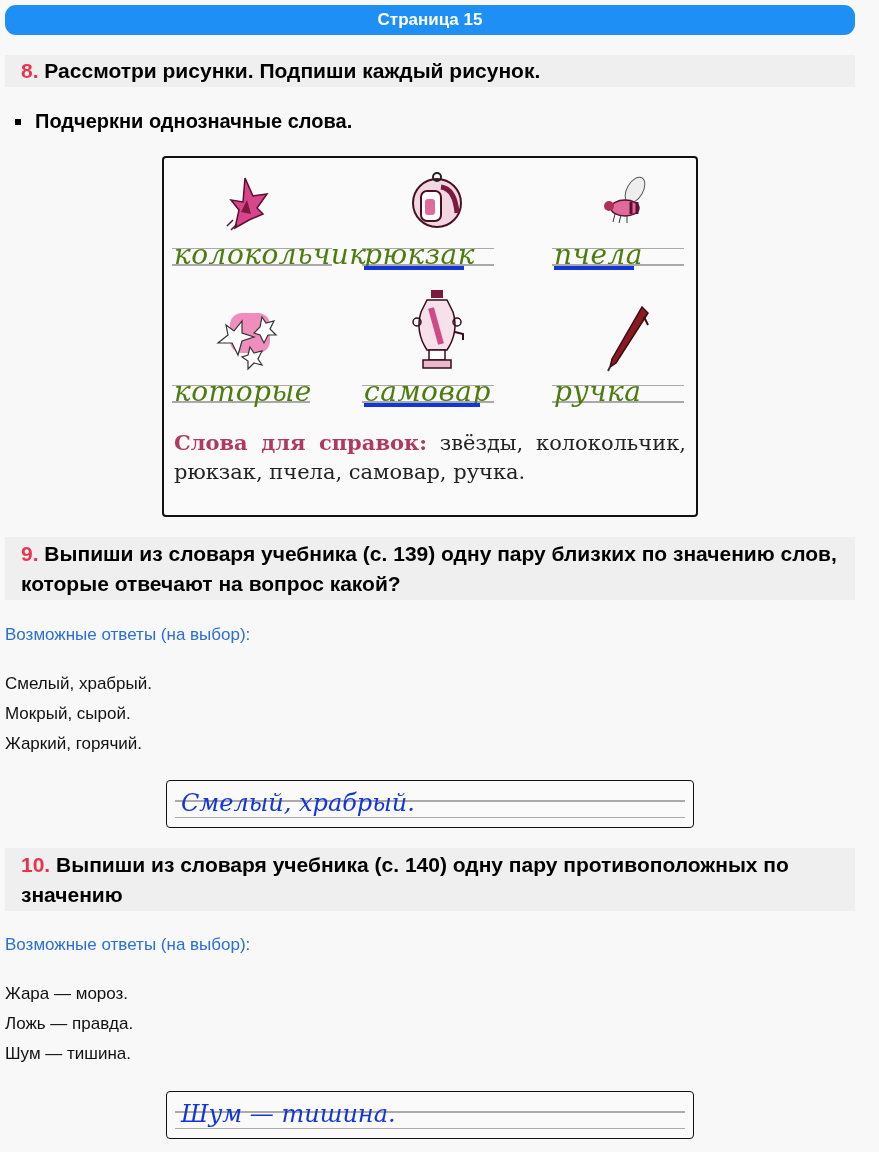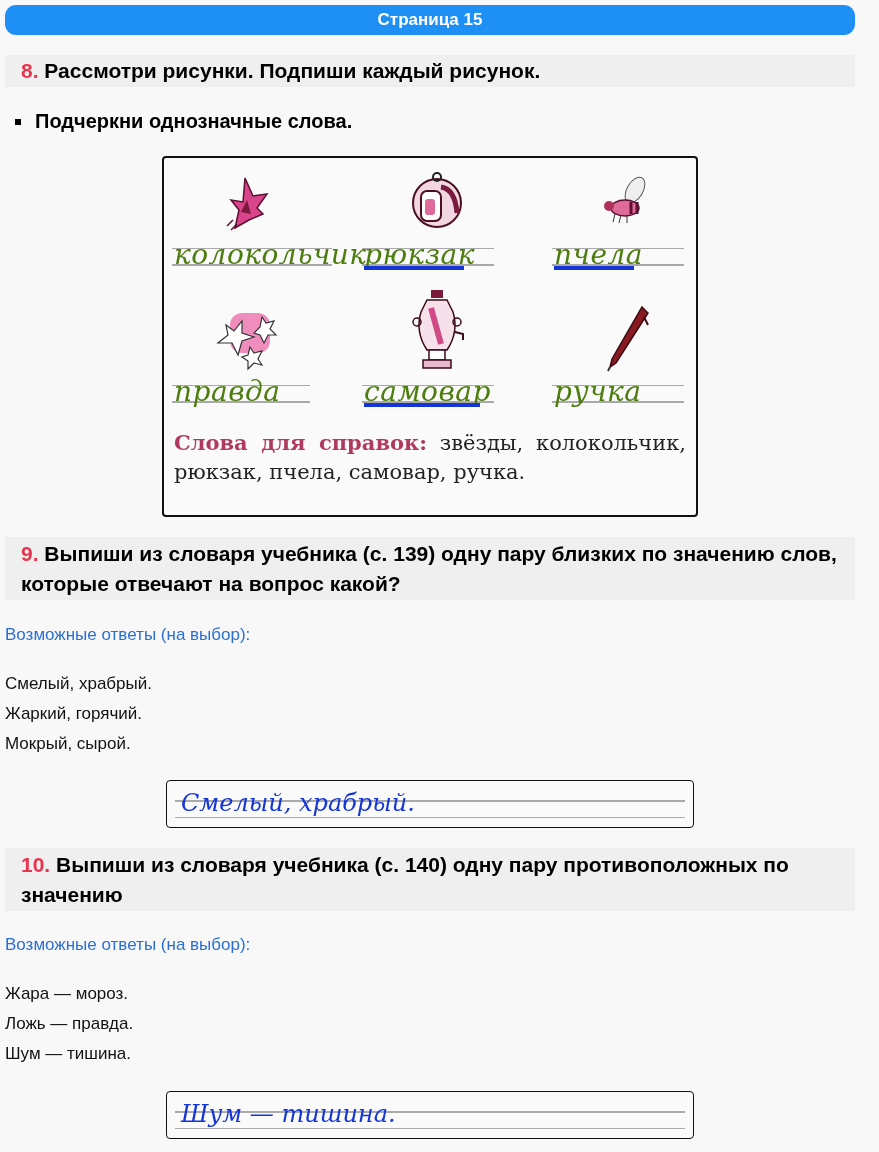--- a/index.html
+++ b/index.html
@@ -135,21 +135,21 @@
       <svg width="70" height="70" viewBox="0 0 70 70">
         <rect x="18" y="10" width="40" height="40" rx="12" fill="#ef8dbc"></rect>
         <polygon points="14,22 22,28 30,18 30,30 42,34 30,38 26,52 20,40 6,40 16,32" fill="#fff" stroke="#333" stroke-width="1.2"></polygon>
         <polygon points="50,14 54,20 62,18 58,26 64,32 56,32 52,40 48,32 42,30 48,24" fill="#fff" stroke="#333" stroke-width="1.2"></polygon>
         <polygon points="38,44 42,50 50,48 46,56 50,62 42,60 36,66 36,58 30,54 36,52" fill="#fff" stroke="#333" stroke-width="1.2"></polygon>
       </svg>
     </div>
     <div class="line-wrap" style="width:138px;">
       <div class="rule-top"></div>
         <div class="rule-bot"></div>
-      <span class="hand">правда</span>
+      <span class="hand">которые</span>
     </div>
   </div>
 
   <div class="cell" style="left:198px; top:130px;">
     <div class="pic" style="height:85px;">
       <svg width="60" height="86" viewBox="0 0 60 86">
         <rect x="24" y="2" width="12" height="8" fill="#7a1a3c"></rect>
         <path d="M20 12 L40 12 L46 24 Q52 44 40 62 L20 62 Q8 44 14 24 Z" fill="#f6e1ea" stroke="#3a0a1a" stroke-width="1.5"></path>
         <path d="M24 20 L34 56" stroke="#d04a86" stroke-width="6"></path>
         <circle cx="10" cy="34" r="4" fill="none" stroke="#3a0a1a" stroke-width="1.5"></circle>
@@ -192,22 +192,22 @@
     <span class="num">9.</span>
     <span>Выпиши из словаря учебника (с. 139) одну пару близких по значению слов,</span>
   </div>
   <div>которые отвечают на вопрос какой?</div>
 </div>
 
 <div class="answers-label" style="top:625px;">Возможные ответы (на выбор):</div>
 
 <div class="answer-list" style="top:669px;">
   <div>Смелый, храбрый.</div>
+  <div>Мокрый, сырой.</div>
   <div>Жаркий, горячий.</div>
-  <div>Мокрый, сырой.</div>
 </div>
 
 <div class="answer-box" style="top:780px;">
   <div class="rule-top"></div>
     <div class="rule-bot"></div>
   <span class="hand">Смелый, храбрый.</span>
 </div>
 
 <div class="task" style="top:848px; height:63px;">
   <div>

